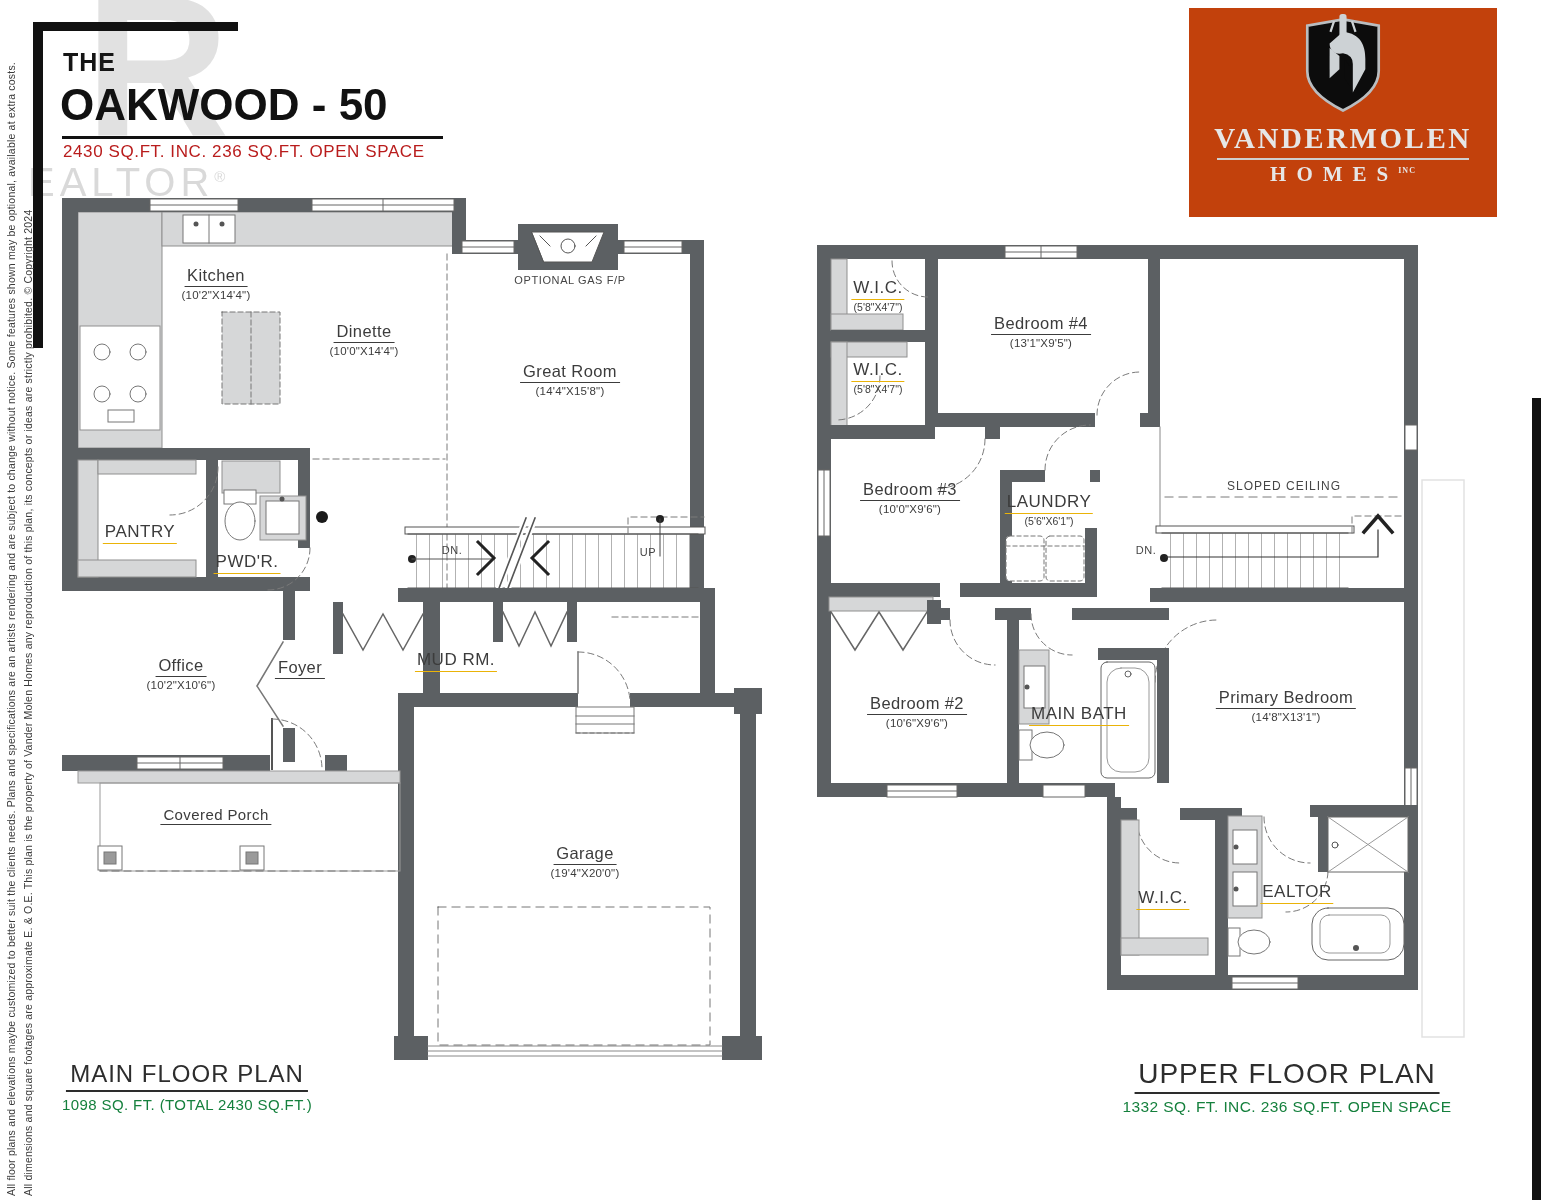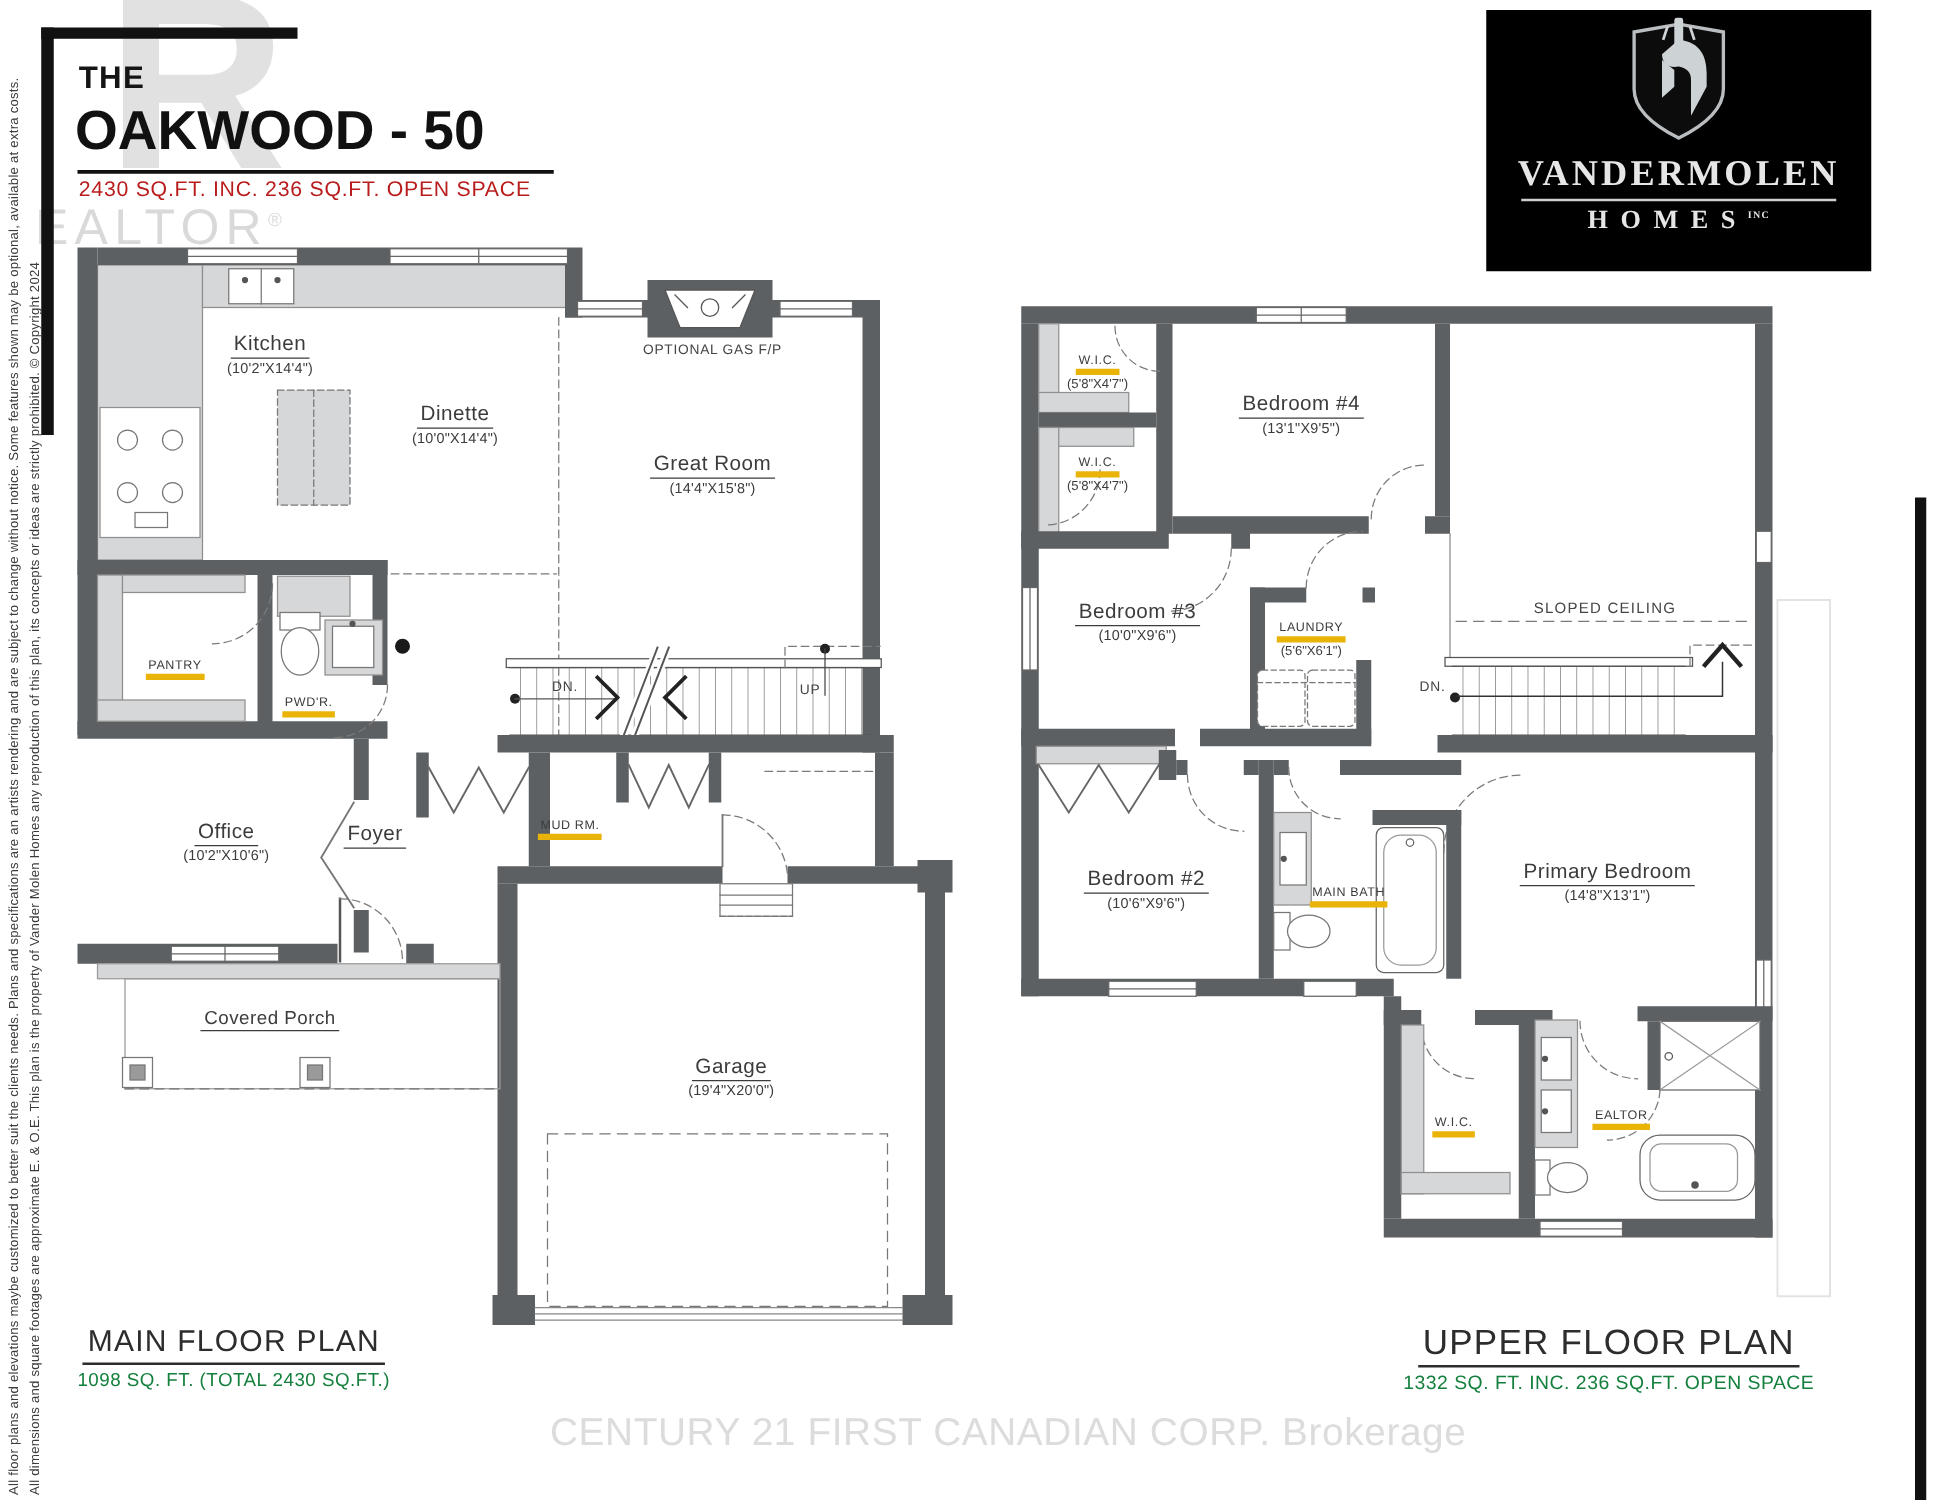--- a/index.html
+++ b/index.html
@@ -9,41 +9,41 @@
   
   .kicker{left:63px;top:48px;font-size:25px;font-weight:800;color:#151515;letter-spacing:1px;}
   .big-title{left:60px;top:80px;font-size:44px;font-weight:700;color:#111;letter-spacing:0px;white-space:nowrap;}
   .title-rule{left:62px;top:136px;width:381px;height:3px;background:#111;}
   .hdr-sub{left:63px;top:142px;font-size:17px;color:#b91c1c;letter-spacing:.6px;white-space:nowrap;}
   
   .wm-r{left:85px;top:-34px;font-size:200px;font-weight:bold;color:#c9c9c9;opacity:.55;line-height:1;}
   .wm-ealtor{left:28px;top:160px;font-size:40px;color:#c6c6c6;opacity:.65;letter-spacing:5px;white-space:nowrap;}
   .wm-ealtor sup{font-size:15px;}
   
-  .logo{left:1189px;top:8px;width:308px;height:209px;background:#000000;text-align:center;}
+  .logo{left:1189px;top:8px;width:308px;height:209px;background:#c2410c;text-align:center;}
   .logo .brand{margin-top:4px;font-family:"Liberation Serif",serif;font-weight:bold;font-size:29px;
                color:#e6e6e6;letter-spacing:2.5px;white-space:nowrap;}
   .logo .rule{width:252px;height:2px;background:#cfcfcf;margin:3px auto 2px auto;}
   .logo .homes{font-family:"Liberation Serif",serif;font-weight:bold;font-size:21px;color:#e6e6e6;
                letter-spacing:10px;white-space:nowrap;}
   .logo .homes sup{font-size:8px;letter-spacing:1px;}
   
   .bar{background:#111;}
   
   .vnote{white-space:nowrap;transform:rotate(-90deg);transform-origin:0 0;
          font-size:10.5px;color:#3b3b3b;letter-spacing:.2px;}
   
   .c21{left:440px;top:1128px;font-size:31px;color:#dcdcdc;letter-spacing:.5px;white-space:nowrap;}
   
   .rlabel{position:absolute;transform:translateX(-50%);text-align:center;z-index:5;}
   .rname{font-size:16.5px;letter-spacing:.4px;border-bottom:1.5px solid #3c3c3c;
          display:inline-block;padding:0 3px 1px 3px;white-space:nowrap;}
   .rname.md{font-size:15px;}
   .rdims{font-size:11.5px;margin-top:2px;letter-spacing:.2px;white-space:nowrap;}
-  .sname{font-size:10px;letter-spacing:.5px;border-bottom:5px solid #eab308;
+  .sname{font-size:17px;letter-spacing:.5px;border-bottom:1px solid #eab308;
          display:inline-block;padding:0 2px 1px 2px;white-space:nowrap;}
   .sdims{font-size:10.5px;margin-top:1px;white-space:nowrap;}
   .tiny{font-size:11px;letter-spacing:.6px;color:#454545;white-space:nowrap;}
   
   .ptitle{font-weight:400;color:#2d2d2d;border-bottom:2px solid #2d2d2d;display:inline-block;
           padding:0 4px 2px 4px;letter-spacing:1px;white-space:nowrap;}
   .psub{color:#15803d;margin-top:4px;letter-spacing:.4px;white-space:nowrap;}
 </style>
 </head>
 <body>
@@ -407,15 +407,14 @@
     <div class="sname">W.I.C.</div>
   </div>
   <div class="rlabel" style="left:1297px;top:882px;">
     <div class="sname">EALTOR</div>
   </div>
   <div class="rlabel" style="left:1287px;top:1058px;">
     <div class="ptitle" style="font-size:28px;">UPPER FLOOR PLAN</div>
     <div class="psub" style="font-size:15.5px;">1332 SQ. FT. INC. 236 SQ.FT. OPEN SPACE</div>
   </div>
 
-  <div class="abs c21">CENTURY 21 FIRST CANADIAN CORP.  Brokerage</div>
 
 </div>
 
 </body></html>

